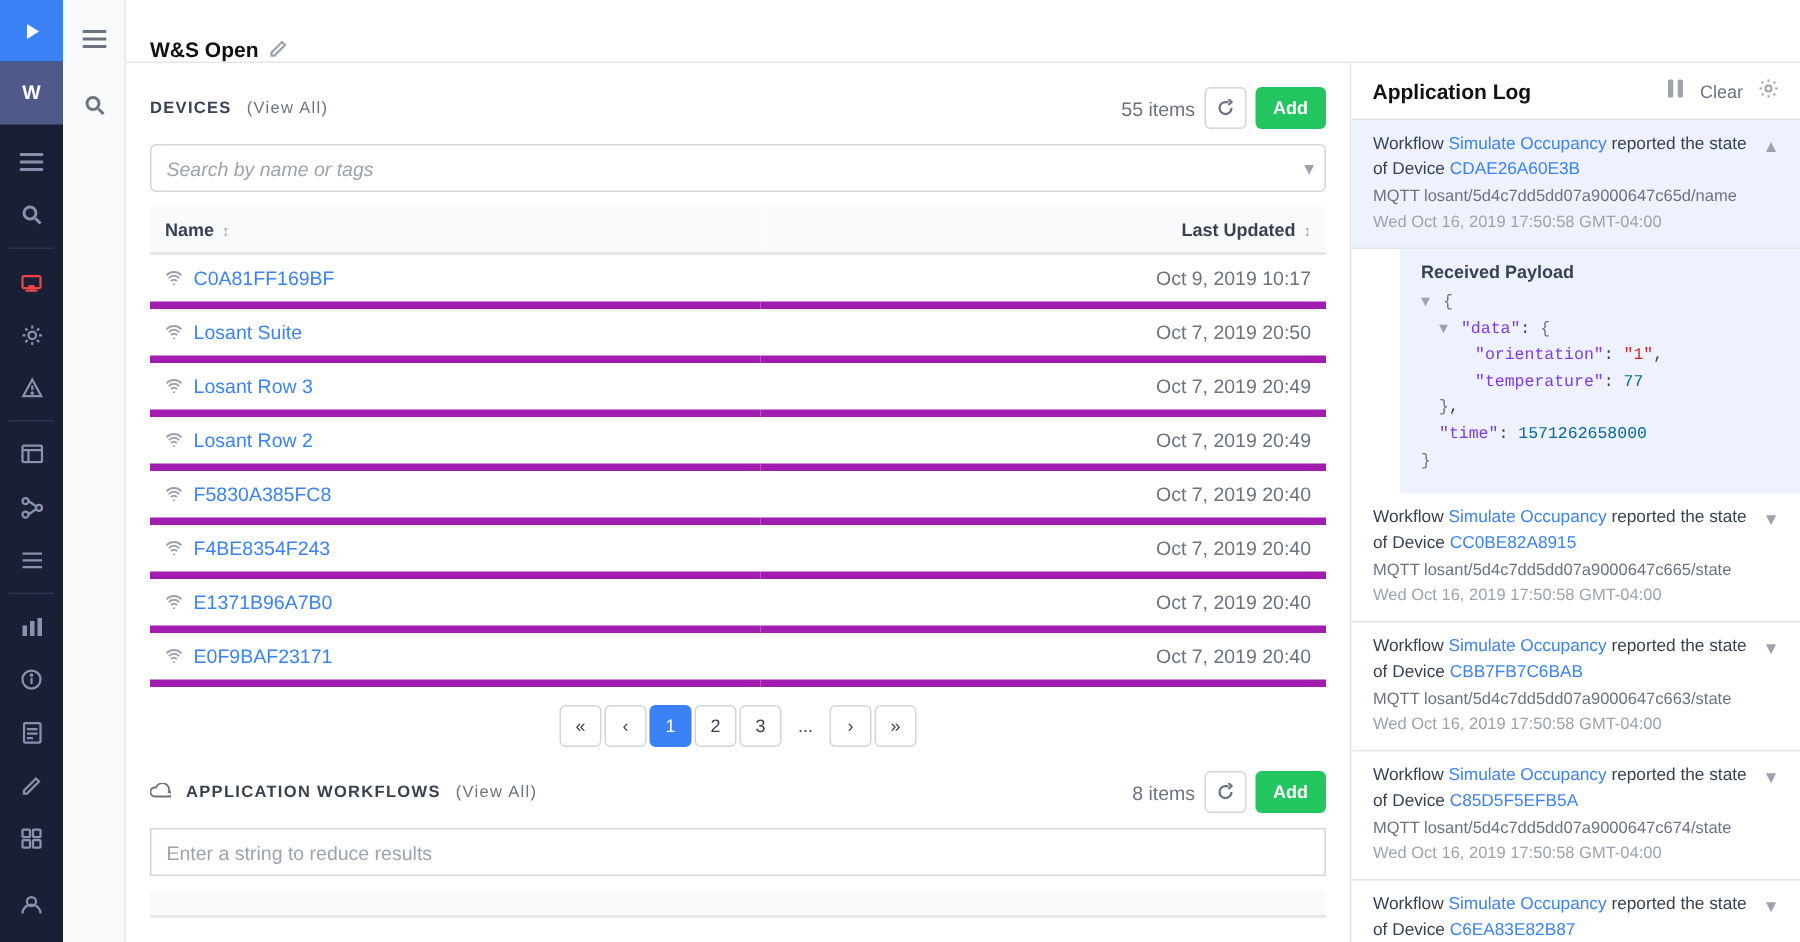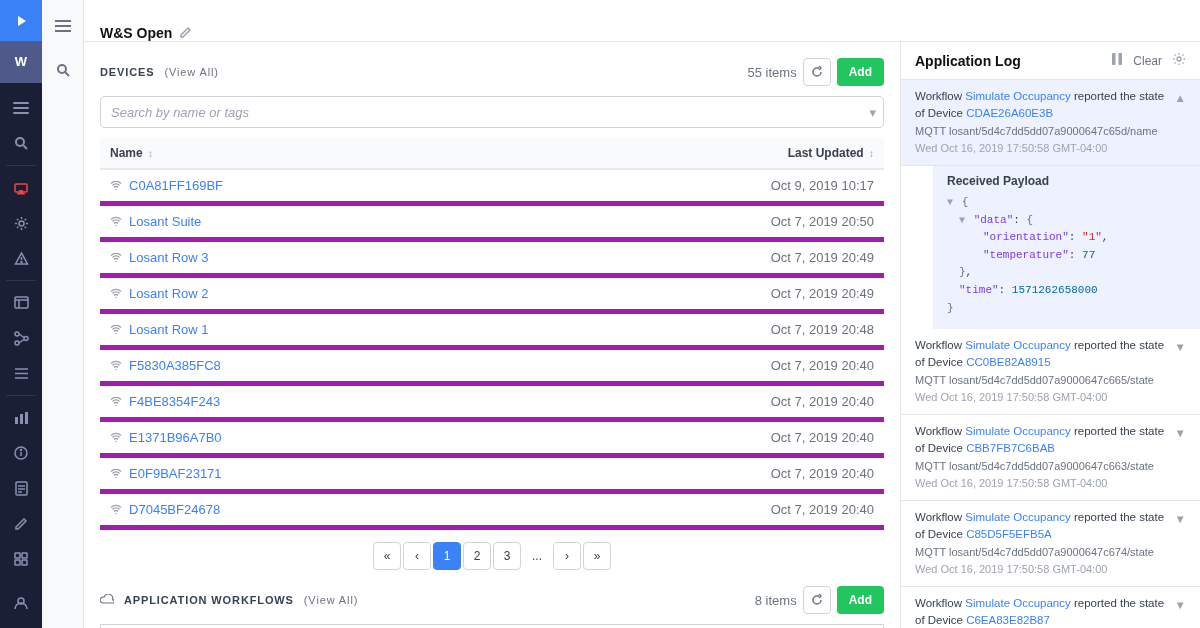--- a/index.html
+++ b/index.html
@@ -347,34 +347,20 @@
             <tr>
     <td>
       <span class="device-icon">
         <svg width="12" height="10" viewBox="0 0 12 10" fill="none" stroke="#9ca3af" stroke-width="1.3">
                     <path d="M1 3.5A7 7 0 0 1 11 3.5"></path>
                     <path d="M2.5 5.5A4.5 4.5 0 0 1 9.5 5.5"></path>
                     <path d="M4 7.5A2.5 2.5 0 0 1 8 7.5"></path>
                     <circle cx="6" cy="9.5" r="0.7" fill="#9ca3af" stroke="none"></circle>
                   </svg>
       </span>
-      <a class="device-link">Losant Row 1</a>
-    </td>
-    <td class="date-cell">Oct 7, 2019 20:48</td>
-  </tr>
-            <tr>
-    <td>
-      <span class="device-icon">
-        <svg width="12" height="10" viewBox="0 0 12 10" fill="none" stroke="#9ca3af" stroke-width="1.3">
-                    <path d="M1 3.5A7 7 0 0 1 11 3.5"></path>
-                    <path d="M2.5 5.5A4.5 4.5 0 0 1 9.5 5.5"></path>
-                    <path d="M4 7.5A2.5 2.5 0 0 1 8 7.5"></path>
-                    <circle cx="6" cy="9.5" r="0.7" fill="#9ca3af" stroke="none"></circle>
-                  </svg>
-      </span>
       <a class="device-link">F5830A385FC8</a>
     </td>
     <td class="date-cell">Oct 7, 2019 20:40</td>
   </tr>
             <tr>
     <td>
       <span class="device-icon">
         <svg width="12" height="10" viewBox="0 0 12 10" fill="none" stroke="#9ca3af" stroke-width="1.3">
                     <path d="M1 3.5A7 7 0 0 1 11 3.5"></path>
                     <path d="M2.5 5.5A4.5 4.5 0 0 1 9.5 5.5"></path>
@@ -404,34 +390,20 @@
     <td>
       <span class="device-icon">
         <svg width="12" height="10" viewBox="0 0 12 10" fill="none" stroke="#9ca3af" stroke-width="1.3">
                     <path d="M1 3.5A7 7 0 0 1 11 3.5"></path>
                     <path d="M2.5 5.5A4.5 4.5 0 0 1 9.5 5.5"></path>
                     <path d="M4 7.5A2.5 2.5 0 0 1 8 7.5"></path>
                     <circle cx="6" cy="9.5" r="0.7" fill="#9ca3af" stroke="none"></circle>
                   </svg>
       </span>
       <a class="device-link">E0F9BAF23171</a>
-    </td>
-    <td class="date-cell">Oct 7, 2019 20:40</td>
-  </tr>
-            <tr>
-    <td>
-      <span class="device-icon">
-        <svg width="12" height="10" viewBox="0 0 12 10" fill="none" stroke="#9ca3af" stroke-width="1.3">
-                    <path d="M1 3.5A7 7 0 0 1 11 3.5"></path>
-                    <path d="M2.5 5.5A4.5 4.5 0 0 1 9.5 5.5"></path>
-                    <path d="M4 7.5A2.5 2.5 0 0 1 8 7.5"></path>
-                    <circle cx="6" cy="9.5" r="0.7" fill="#9ca3af" stroke="none"></circle>
-                  </svg>
-      </span>
-      <a class="device-link">D7045BF24678</a>
     </td>
     <td class="date-cell">Oct 7, 2019 20:40</td>
   </tr>
           </tbody>
       </table>
 
       <div class="pagination">
         <button class="page-btn">«</button>
         <button class="page-btn">‹</button>
         <button class="page-btn active">1</button>

